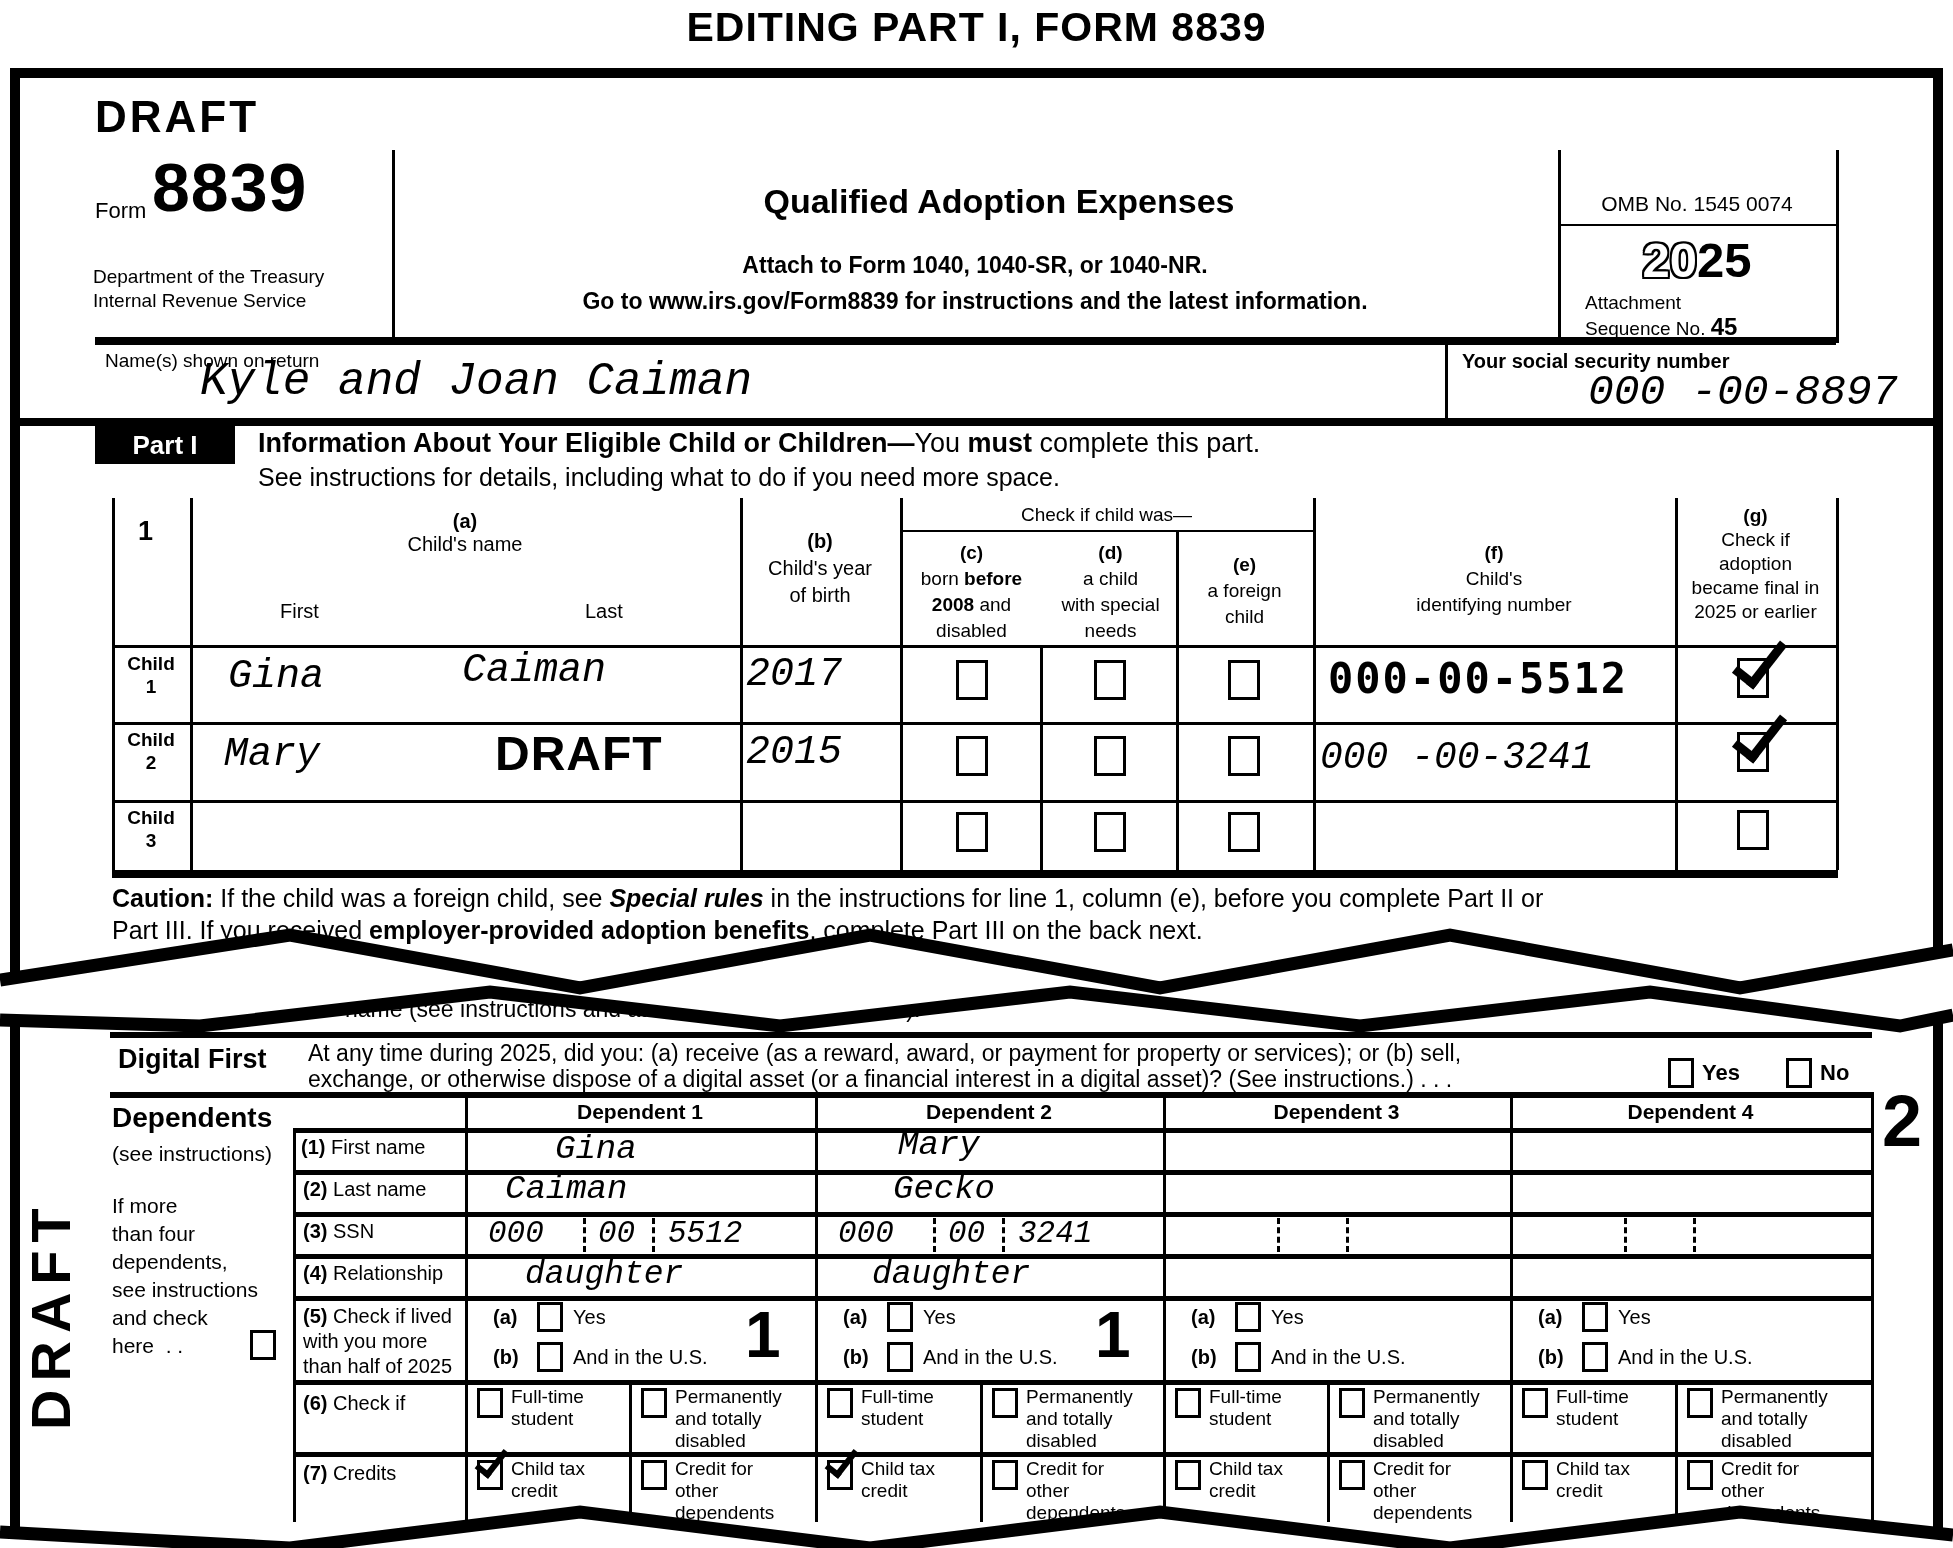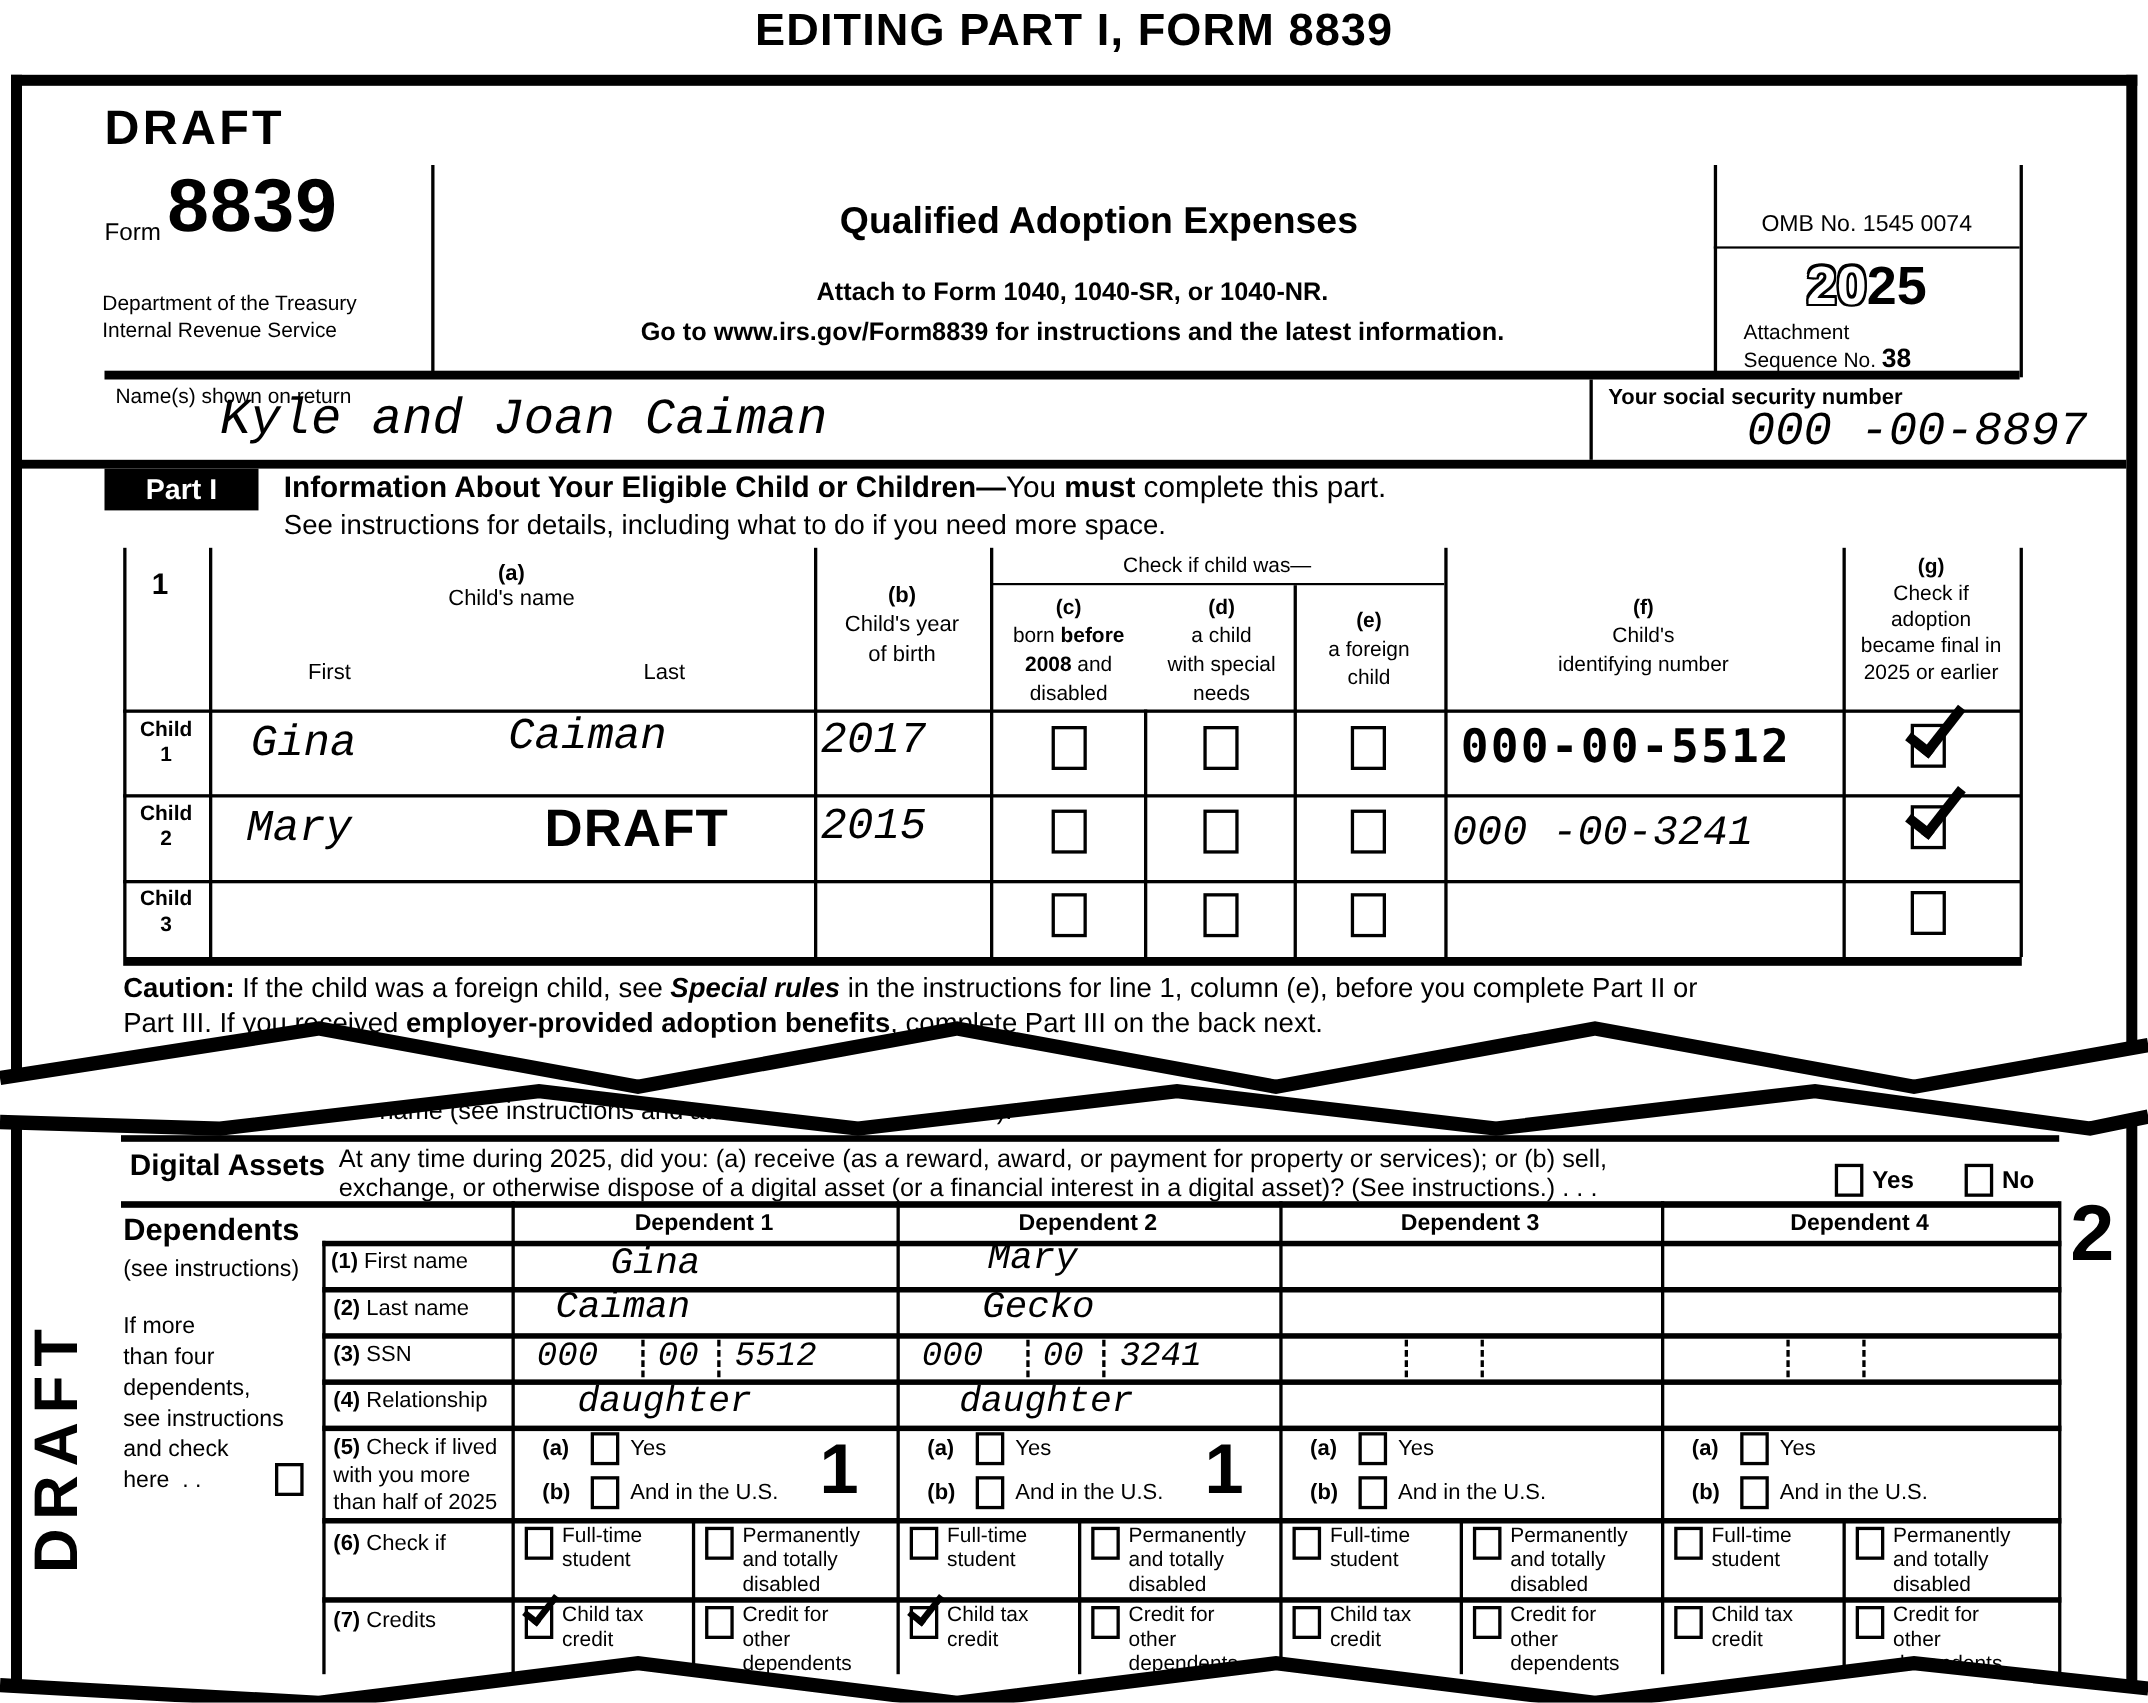--- a/index.html
+++ b/index.html
@@ -39,21 +39,21 @@
 <div class="a b c" style="left:392px;top:182px;width:1214px;font-size:34px">Qualified Adoption Expenses</div>
 <div class="a b c" style="left:392px;top:252px;width:1166px;font-size:23px">Attach to Form 1040, 1040-SR, or 1040-NR.</div>
 <div class="a b c" style="left:392px;top:288px;width:1166px;font-size:23px"><span>Go to </span><span style="">www.irs.gov/Form8839</span><span> for instructions and the latest information.</span></div>
 
 <div class="vl" style="left:1558px;top:150px;height:193px"></div>
 <div class="vl" style="left:1836px;top:150px;height:193px"></div>
 <div class="a c" style="left:1558px;top:192px;width:278px;font-size:21px">OMB No. 1545 0074</div>
 <div class="hl" style="left:1558px;top:224px;width:278px;height:2px"></div>
 <div class="a c" style="left:1558px;top:232px;width:278px;font-size:49px;font-weight:bold"><span class="outline">20</span><span>25</span></div>
 <div class="a" style="left:1585px;top:292px;font-size:19px">Attachment</div>
-<div class="a" style="left:1585px;top:313px;font-size:19px"><span>Sequence No.</span> <span class="b" style="font-size:24px">38</span></div>
+<div class="a" style="left:1585px;top:313px;font-size:19px"><span>Sequence No.</span> <span class="b" style="font-size:24px">45</span></div>
 
 <div class="hl" style="left:95px;top:337px;width:1741px;height:8px"></div>
 
 <div class="a" style="left:105px;top:350px;font-size:19px">Name(s) shown on return</div>
 <div class="a hand" style="left:200px;top:356px;font-size:46px">Kyle and Joan Caiman</div>
 <div class="vl" style="left:1445px;top:345px;height:73px"></div>
 <div class="a b" style="left:1462px;top:350px;font-size:20px">Your social security number</div>
 <div class="a hand" style="left:1588px;top:368px;font-size:43px">000 -00-8897</div>
 <div class="hl" style="left:20px;top:418px;width:1913px;height:8px"></div>
 
@@ -119,21 +119,21 @@
 <div class="a" style="left:112px;top:884px;font-size:25px"><span class="b">Caution:</span><span> If the child was a foreign child, see </span><span class="b" style="font-style:italic">Special rules</span><span> in the instructions for line 1, column (e), before you complete Part II or</span></div>
 <div class="a" style="left:112px;top:916px;font-size:25px"><span>Part III. If you received </span><span class="b">employer-provided adoption benefits</span><span>, complete Part III on the back next.</span></div>
 
 <div class="a" style="left:10px;top:1000px;width:1933px;height:535px;border-left:10px solid #000;border-right:10px solid #000;box-sizing:border-box"></div>
 
 <div class="a" style="left:345px;top:996px;font-size:23px">name (see instructions and attach statement if required):</div>
 
 <div class="vdraft" style="left:18px;top:1100px;height:330px;font-size:56px">DRAFT</div>
 
 <div class="hl" style="left:110px;top:1032px;width:1762px;height:6px"></div>
-<div class="a b" style="left:118px;top:1044px;font-size:27px">Digital Assets</div>
+<div class="a b" style="left:118px;top:1044px;font-size:27px">Digital First</div>
 <div class="a" style="left:308px;top:1040px;font-size:23px">At any time during 2025, did you: (a) receive (as a reward, award, or payment for property or services); or (b) sell,</div>
 <div class="a" style="left:308px;top:1066px;font-size:23px"><span>exchange, or otherwise dispose of a digital asset (or a financial interest in a digital asset)? (See instructions.)</span><span> .   .   .</span></div>
 <div class="cb" style="left:1668px;top:1058px"></div>
 <div class="a b" style="left:1702px;top:1060px;font-size:22px">Yes</div>
 <div class="cb" style="left:1786px;top:1058px"></div>
 <div class="a b" style="left:1820px;top:1060px;font-size:22px">No</div>
 
 <div class="hl" style="left:110px;top:1092px;width:1762px;height:6px"></div>
 <div class="a b" style="left:112px;top:1102px;font-size:28px">Dependents</div>
 <div class="a" style="left:112px;top:1142px;font-size:21px">(see instructions)</div>

